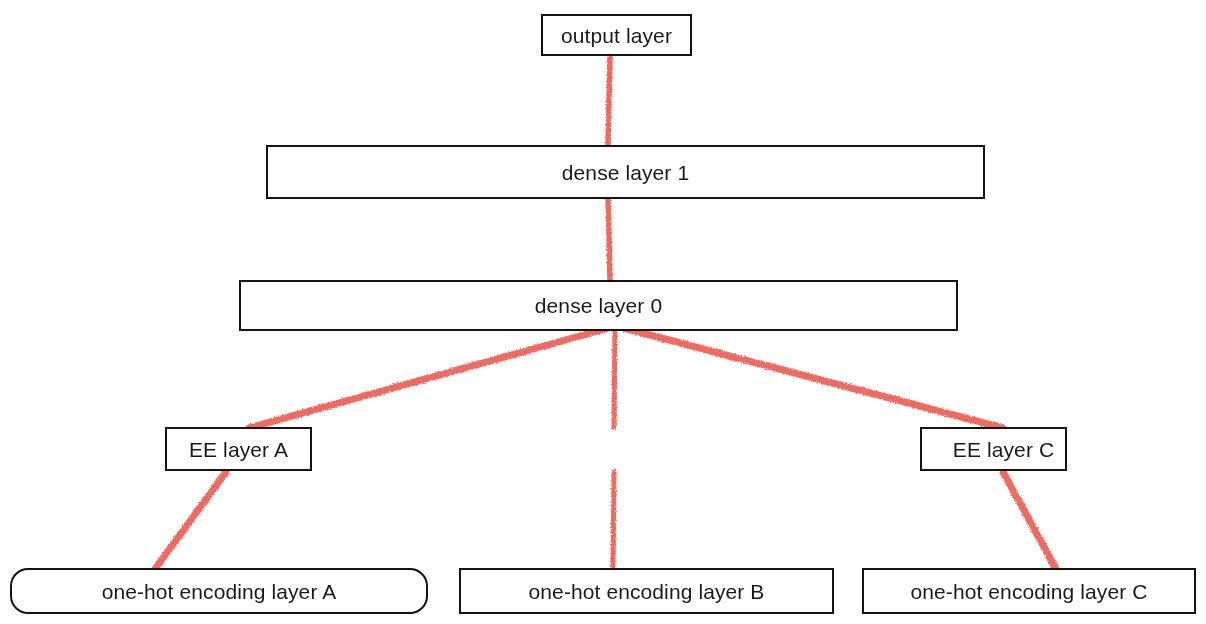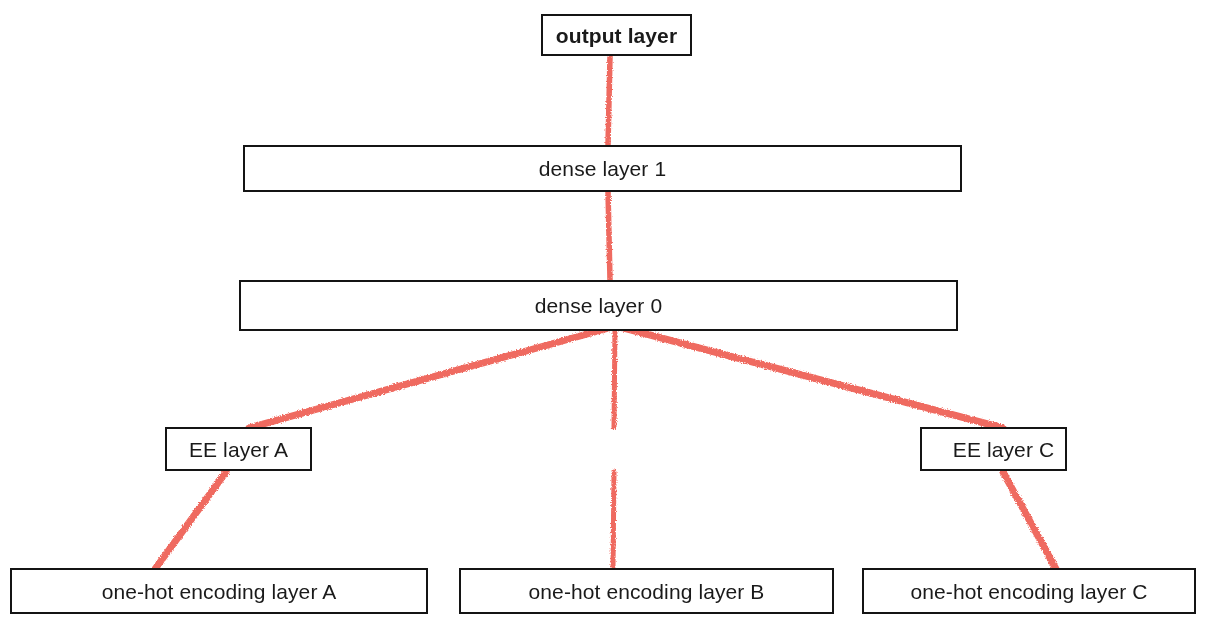--- a/index.html
+++ b/index.html
@@ -39,27 +39,27 @@
     letter-spacing: 0.1px;
     white-space: nowrap;
     z-index: 2;
   }
   .node-label {
     display: block;
     transform: translateY(-0.5px);
   }
 
   
-  #node-output-layer   { left: 541px; top: 14px;  width: 151px; height: 42px; font-weight: bold; }
-  #node-dense-1        { left: 243px; top: 145px; width: 719px; height: 47px; }
+  #node-output-layer   { left: 541px; top: 14px;  width: 151px; height: 42px; }
+  #node-dense-1        { left: 266px; top: 145px; width: 719px; height: 54px; }
   #node-dense-0        { left: 239px; top: 280px; width: 719px; height: 51px; }
   #node-ee-a           { left: 165px; top: 427px; width: 147px; height: 44px; }
   #node-ee-b           { left: 543px; top: 427px; width: 147px; height: 44px; }
   #node-ee-c           { left: 920px; top: 427px; width: 147px; height: 44px; padding-left: 20px; }
-  #node-onehot-a       { left: 10px;  top: 568px; width: 418px; height: 46px; }
+  #node-onehot-a       { left: 10px;  top: 568px; width: 418px; height: 46px; border-radius: 18px; }
   #node-onehot-b       { left: 459px; top: 568px; width: 375px; height: 46px; text-align: center; }
   #node-onehot-c       { left: 862px; top: 568px; width: 334px; height: 46px; }
 </style>
 </head>
 <body>
 
 <div id="diagram-root">
 
   <svg id="edge-layer" viewBox="0 0 1206 624" width="1206" height="624" xmlns="http://www.w3.org/2000/svg">
     <defs>

